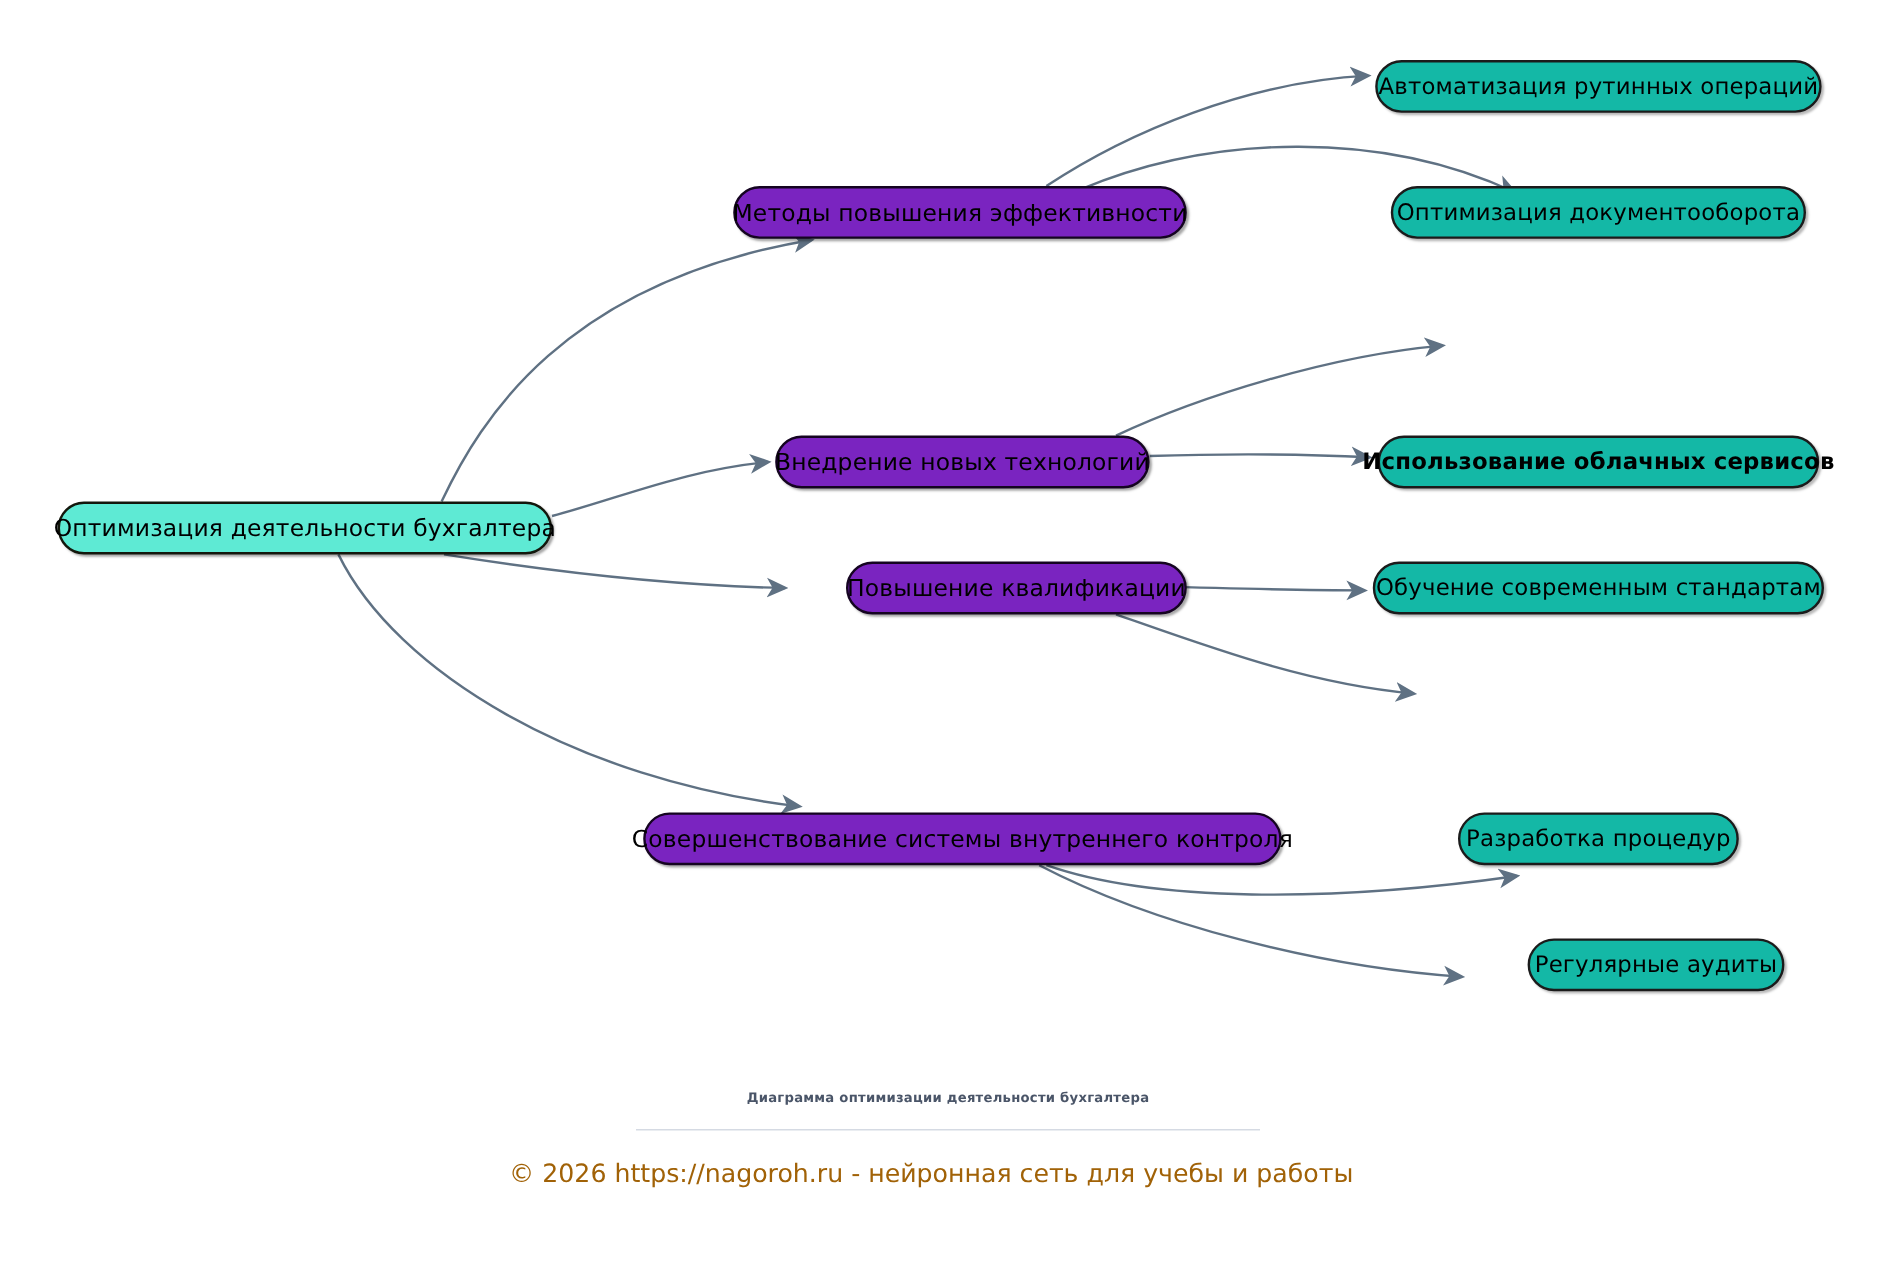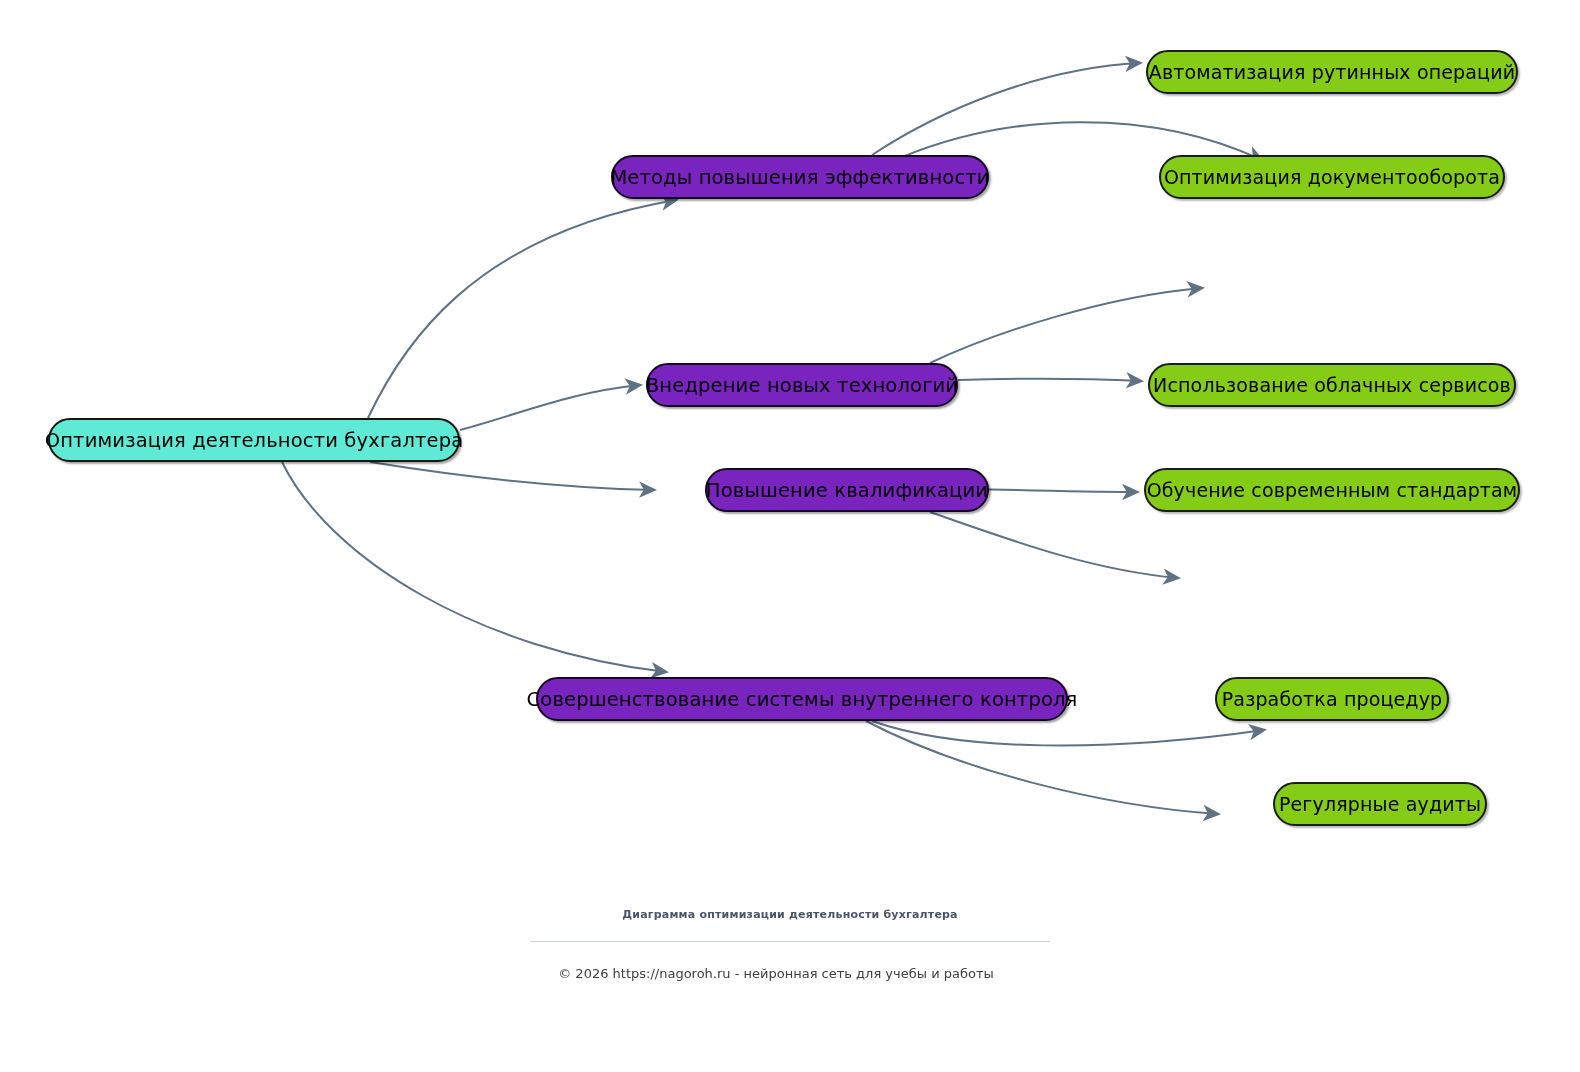--- a/index.html
+++ b/index.html
@@ -58,21 +58,21 @@
     font-size: 19.5px;
   }
 
   .node.branch {
     background: #7a24c0;
     border-color: #150421;
     font-size: 19.5px;
   }
 
   .node.leaf {
-    background: #84cc16;
+    background: #14b8a6;
     border-color: #1b1b1b;
     font-size: 19px;
     box-shadow: 2px 2px 2px rgba(0,0,0,0.28);
   }
   #footer-title {
     position: absolute;
     left: 0;
     top: 908px;
     width: 1580px;
     text-align: center;
@@ -88,22 +88,22 @@
     width: 520px;
     height: 1px;
     background: #cbd2dc;
   }
   #footer-copy {
     position: absolute;
     left: 0;
     top: 966px;
     width: 1552px;
     text-align: center;
-    font-size: 13px;
-    color: #404040;
+    font-size: 21px;
+    color: #a16207;
   }
 </style>
 </head>
 <body>
 
 <div id="canvas">
 
   <svg id="edges" viewBox="0 0 1580 1072" xmlns="http://www.w3.org/2000/svg">
     <defs>
       <marker id="arrow" viewBox="0 0 12 12" refX="10" refY="6" markerWidth="9" markerHeight="9" orient="auto-start-reverse">
@@ -147,21 +147,21 @@
   <div class="node branch" style="left:536px; top:677px; width:532px;">
     <span>Совершенствование системы внутреннего контроля</span>
   </div>
 
   <div class="node leaf" style="left:1146px; top:50px; width:372px;">
     <span>Автоматизация рутинных операций</span>
   </div>
   <div class="node leaf" style="left:1159px; top:155px; width:346px;">
     <span>Оптимизация документооборота</span>
   </div>
-  <div class="node leaf" style="left:1148px; top:363px; width:368px;">
+  <div class="node leaf" style="left:1148px; top:363px; width:368px;font-weight:bold;">
     <span>Использование облачных сервисов</span>
   </div>
   <div class="node leaf" style="left:1144px; top:468px; width:376px;">
     <span>Обучение современным стандартам</span>
   </div>
   <div class="node leaf" style="left:1215px; top:677px; width:234px;">
     <span>Разработка процедур</span>
   </div>
   <div class="node leaf" style="left:1225px; top:782px; width:214px;margin-left:48px;">
     <span>Регулярные аудиты</span>

